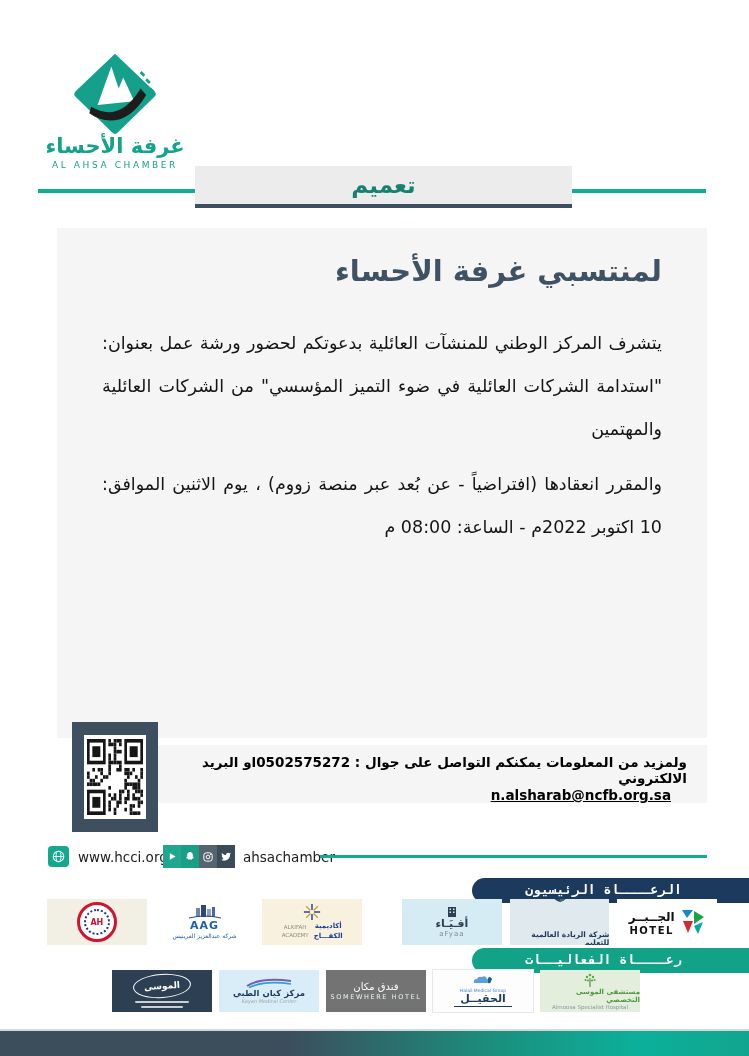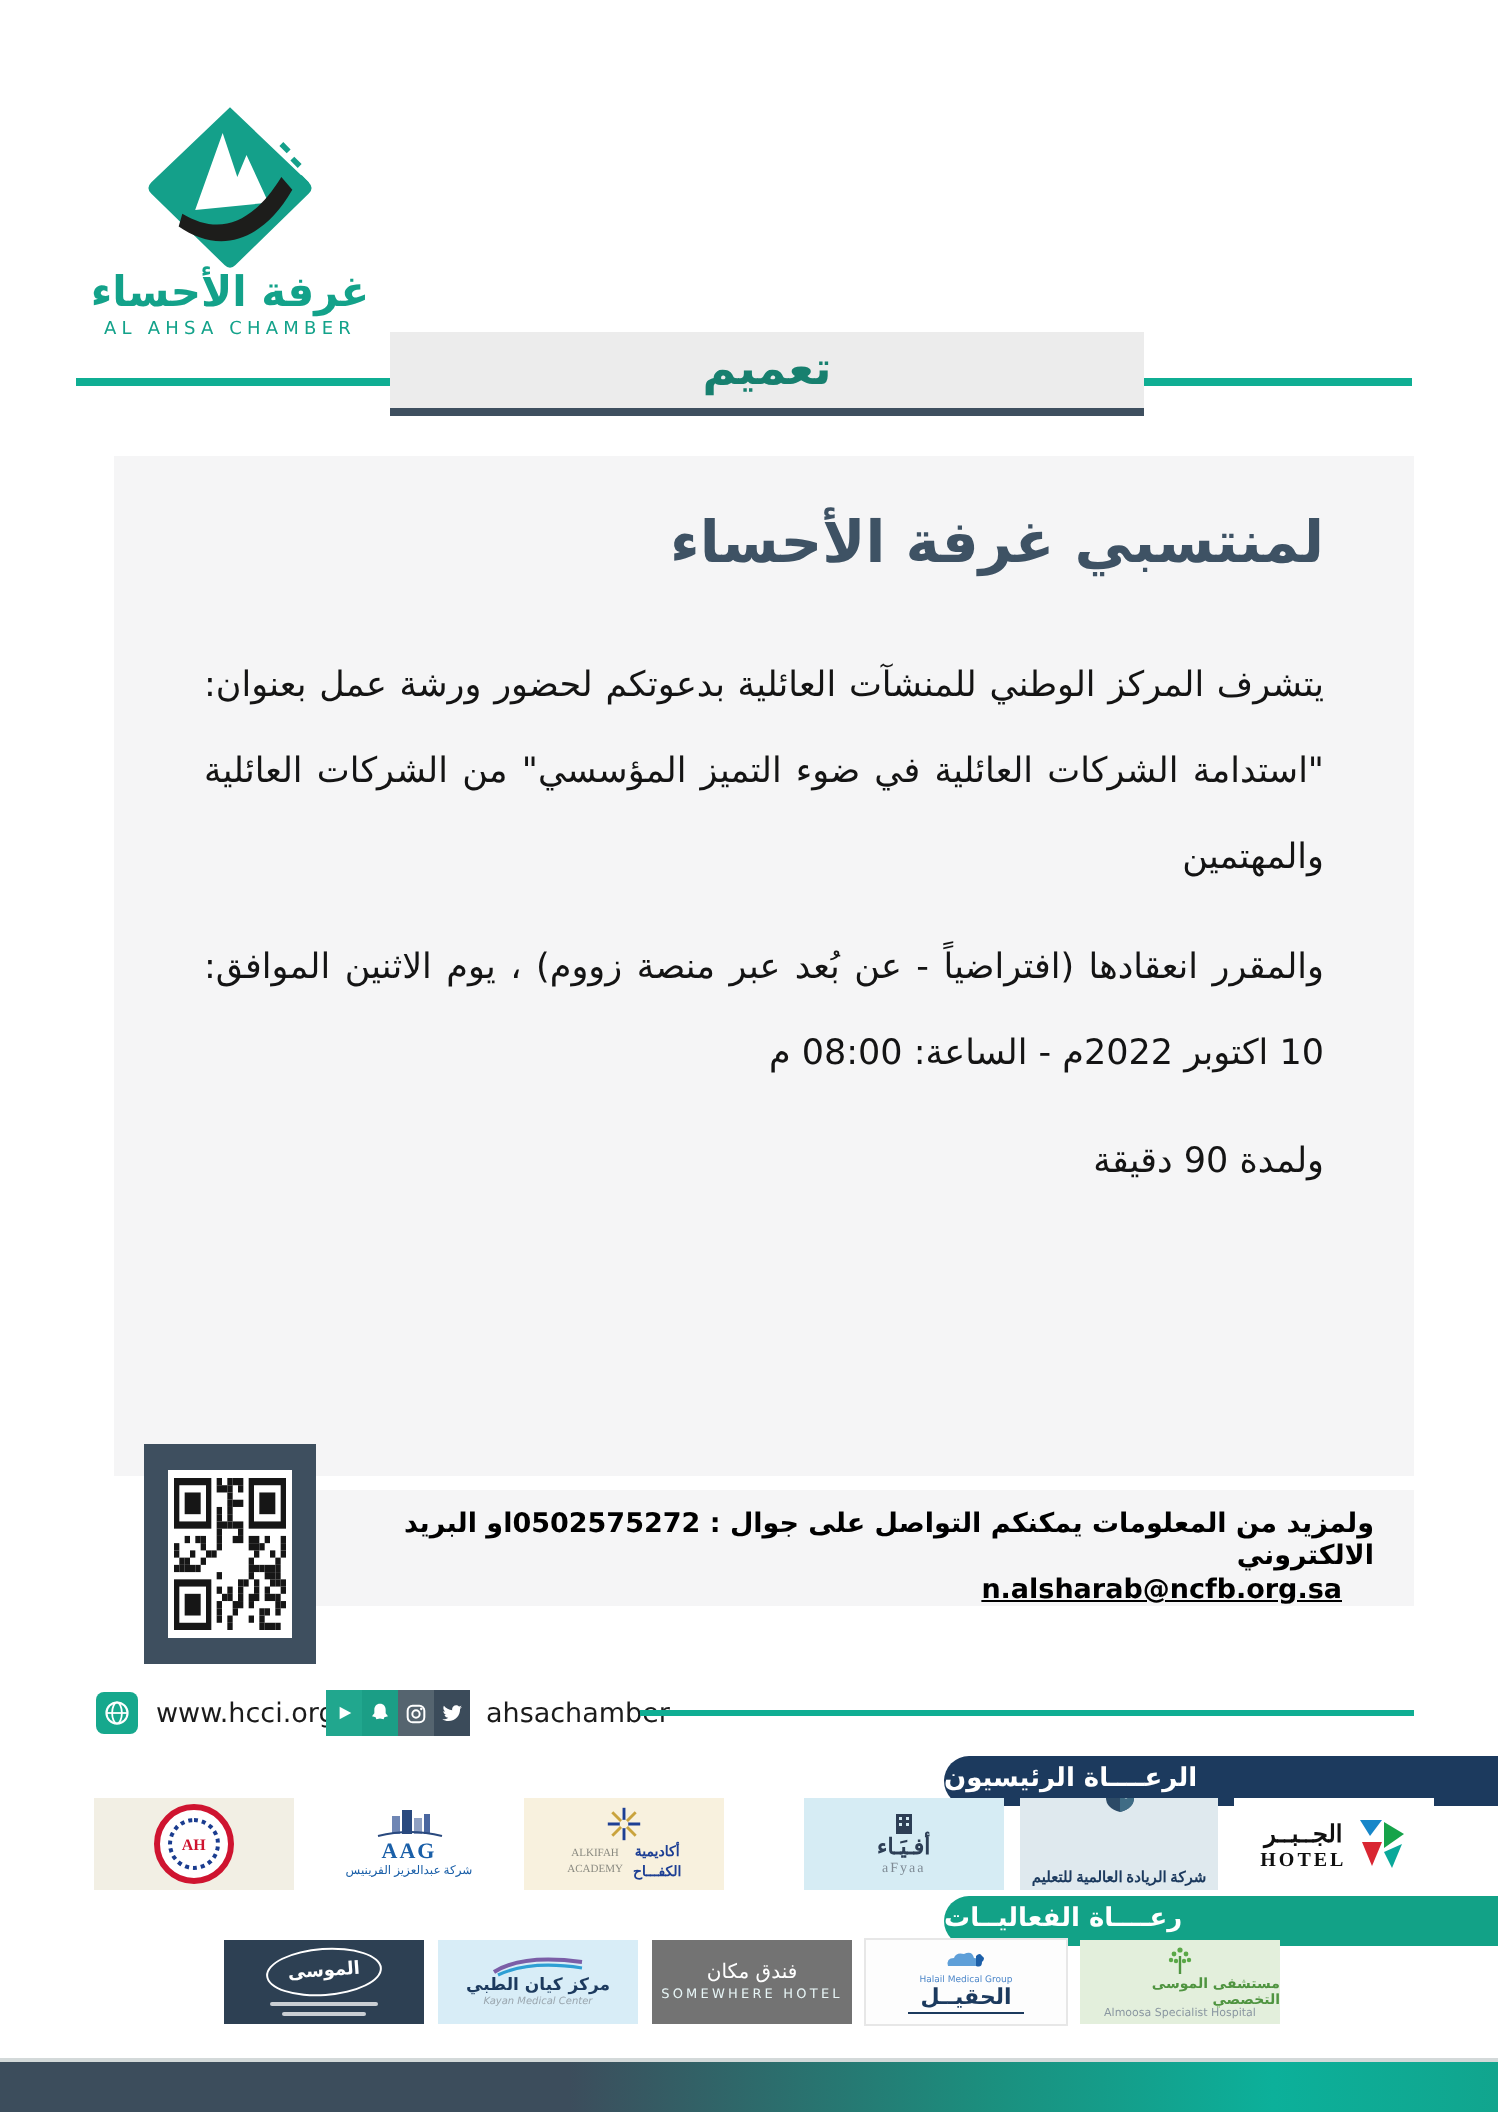--- a/index.html
+++ b/index.html
@@ -48,27 +48,27 @@
   .icon-tile{width:18px;height:23px;display:flex;align-items:center;justify-content:center;}
   .t-yt{background:#21a78e;}
   .t-sc{background:#1b9e86;}
   .t-ig{background:#55646f;}
   .t-tw{background:#3b4b5a;}
   .handle{left:243px;top:849px;font-size:13.5px;color:#1b1b1b;}
   .footer-line{left:320px;top:855px;width:387px;height:3px;background:#0fae93;}
 
   
   .sponsor-bar{right:0;width:277px;height:25px;box-sizing:border-box;border-radius:13px 0 0 13px;
-    color:#fff;font-size:13px;font-weight:bold;direction:rtl;text-align:left;padding:4px 14px 0 0;}
+    color:#fff;font-size:13px;font-weight:bold;direction:rtl;text-align:center;padding:4px 14px 0 0;font-family:Liberation Mono, monospace;}
   .bar-main{top:878px;background:#1c3a5e;}
   .bar-events{top:948px;background:#12a287;}
 
   
   .logo-row{display:flex;}
-  .row-main{left:47px;top:899px;width:670px;height:46px;gap:8px;font-family:Liberation Serif, serif;}
+  .row-main{left:47px;top:899px;width:670px;height:46px;gap:8px;}
   .row-events{left:112px;top:970px;width:528px;height:42px;gap:7px;}
   .tile{flex:1 1 0;display:flex;align-items:center;justify-content:center;overflow:hidden;}
   .col{display:flex;flex-direction:column;align-items:center;justify-content:center;line-height:1.15;}
 
   .bg-cream{background:#f2efe4;}
   .bg-cream2{background:#f8f1de;}
   .bg-white{background:#ffffff;}
   .bg-lblue{background:#d6ecf4;margin-left:32px;}
   .bg-gblue{background:#dfe9ee;}
   .bg-navy{background:#2d4053;}
@@ -148,21 +148,20 @@
 <div class="abs tl left"></div>
 <div class="abs banner-box">
   <span>تعميم</span>
 </div>
 <div class="abs tl right"></div>
 
 <section class="abs card">
   <h1>لمنتسبي غرفة الأحساء</h1>
   <p class="p1">يتشرف المركز الوطني للمنشآت العائلية بدعوتكم لحضور ورشة عمل بعنوان:  "استدامة الشركات العائلية في ضوء التميز المؤسسي" من الشركات العائلية والمهتمين</p>
   <p class="p2">والمقرر انعقادها (افتراضياً - عن بُعد عبر منصة زووم) ، يوم الاثنين الموافق: 10 اكتوبر 2022م - الساعة: 08:00 م</p>
-  <p class="p3">ولمدة 90 دقيقة</p>
 </section>
 
 <div class="abs contact-strip">
   <div class="contact-line">ولمزيد من المعلومات يمكنكم التواصل على جوال :  0502575272او البريد الالكتروني</div>
   <a class="contact-email">n.alsharab@ncfb.org.sa</a>
 </div>
 <div class="abs qr-frame">
   <div class="qr-inner">
     <svg id="qr-svg" viewBox="0 0 21 21" preserveAspectRatio="none">
         <rect x="8" y="0" width="1" height="1" fill="#161616"></rect>

